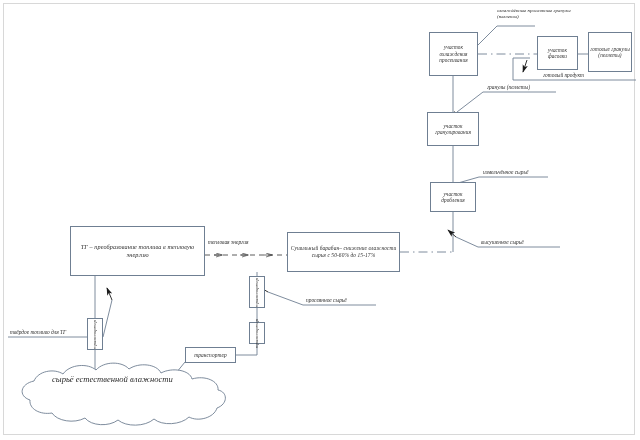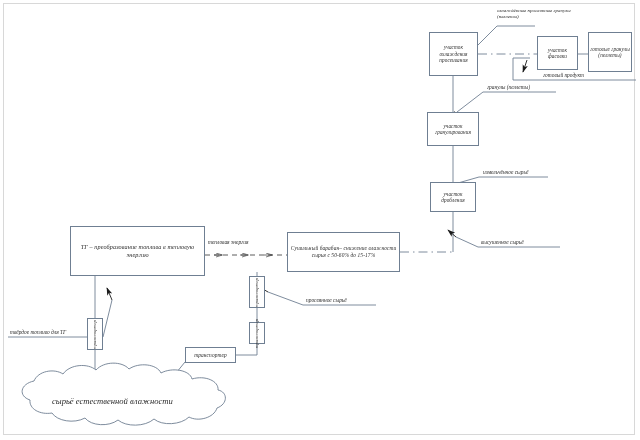--- a/index.html
+++ b/index.html
@@ -231,15 +231,15 @@
   <div class="lbl" style="left:543px; top:72px; font-size:5.4px;">готовый продукт</div>
 
   <div class="lbl" style="left:483px; top:169px; font-size:5.4px;">измельчённое сырьё</div>
 
   <div class="lbl" style="left:481px; top:239px; font-size:5.4px;">высушенное сырьё</div>
 
   <div class="lbl" style="left:306px; top:297px; font-size:5.4px;">просеянное сырьё</div>
 
   <div class="lbl" style="left:10px; top:329px; font-size:5.4px;">твёрдое топливо для ТГ</div>
 
-  <div class="cloud-text" style="left:52px; top:396px; font-size:8.6px;">сырьё естественной влажности</div>
+  <div class="cloud-text" style="left:52px; top:374px; font-size:8.6px;">сырьё естественной влажности</div>
 
 </div>
 
 </body></html>

